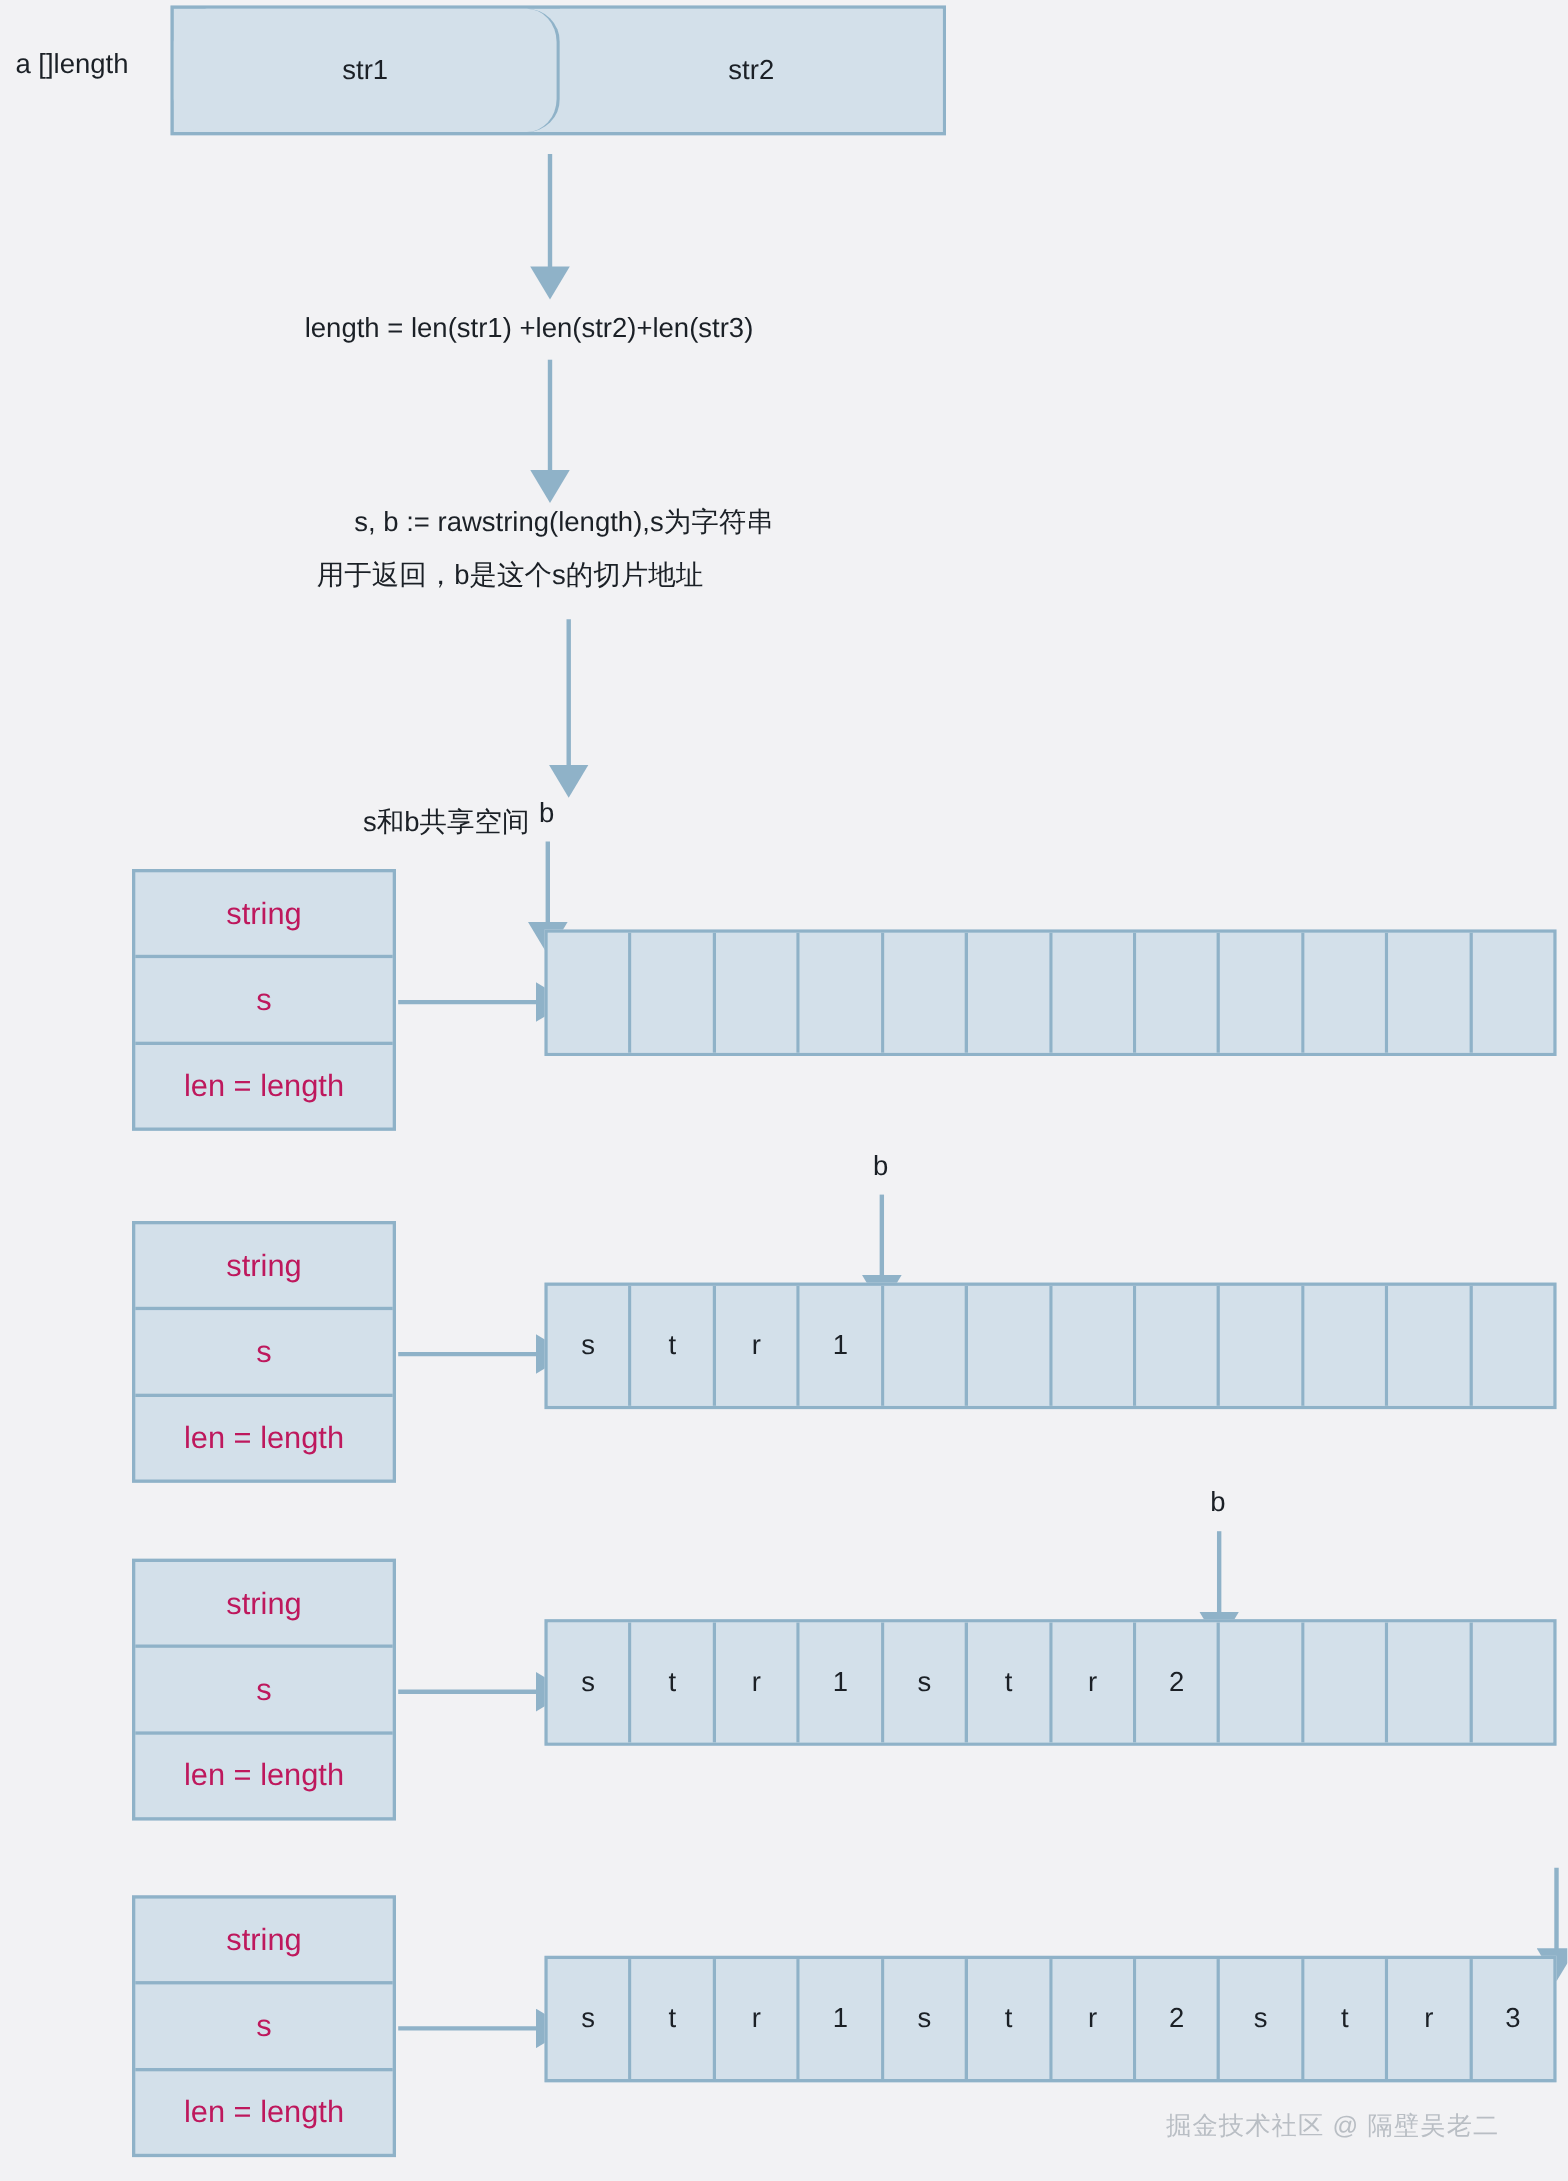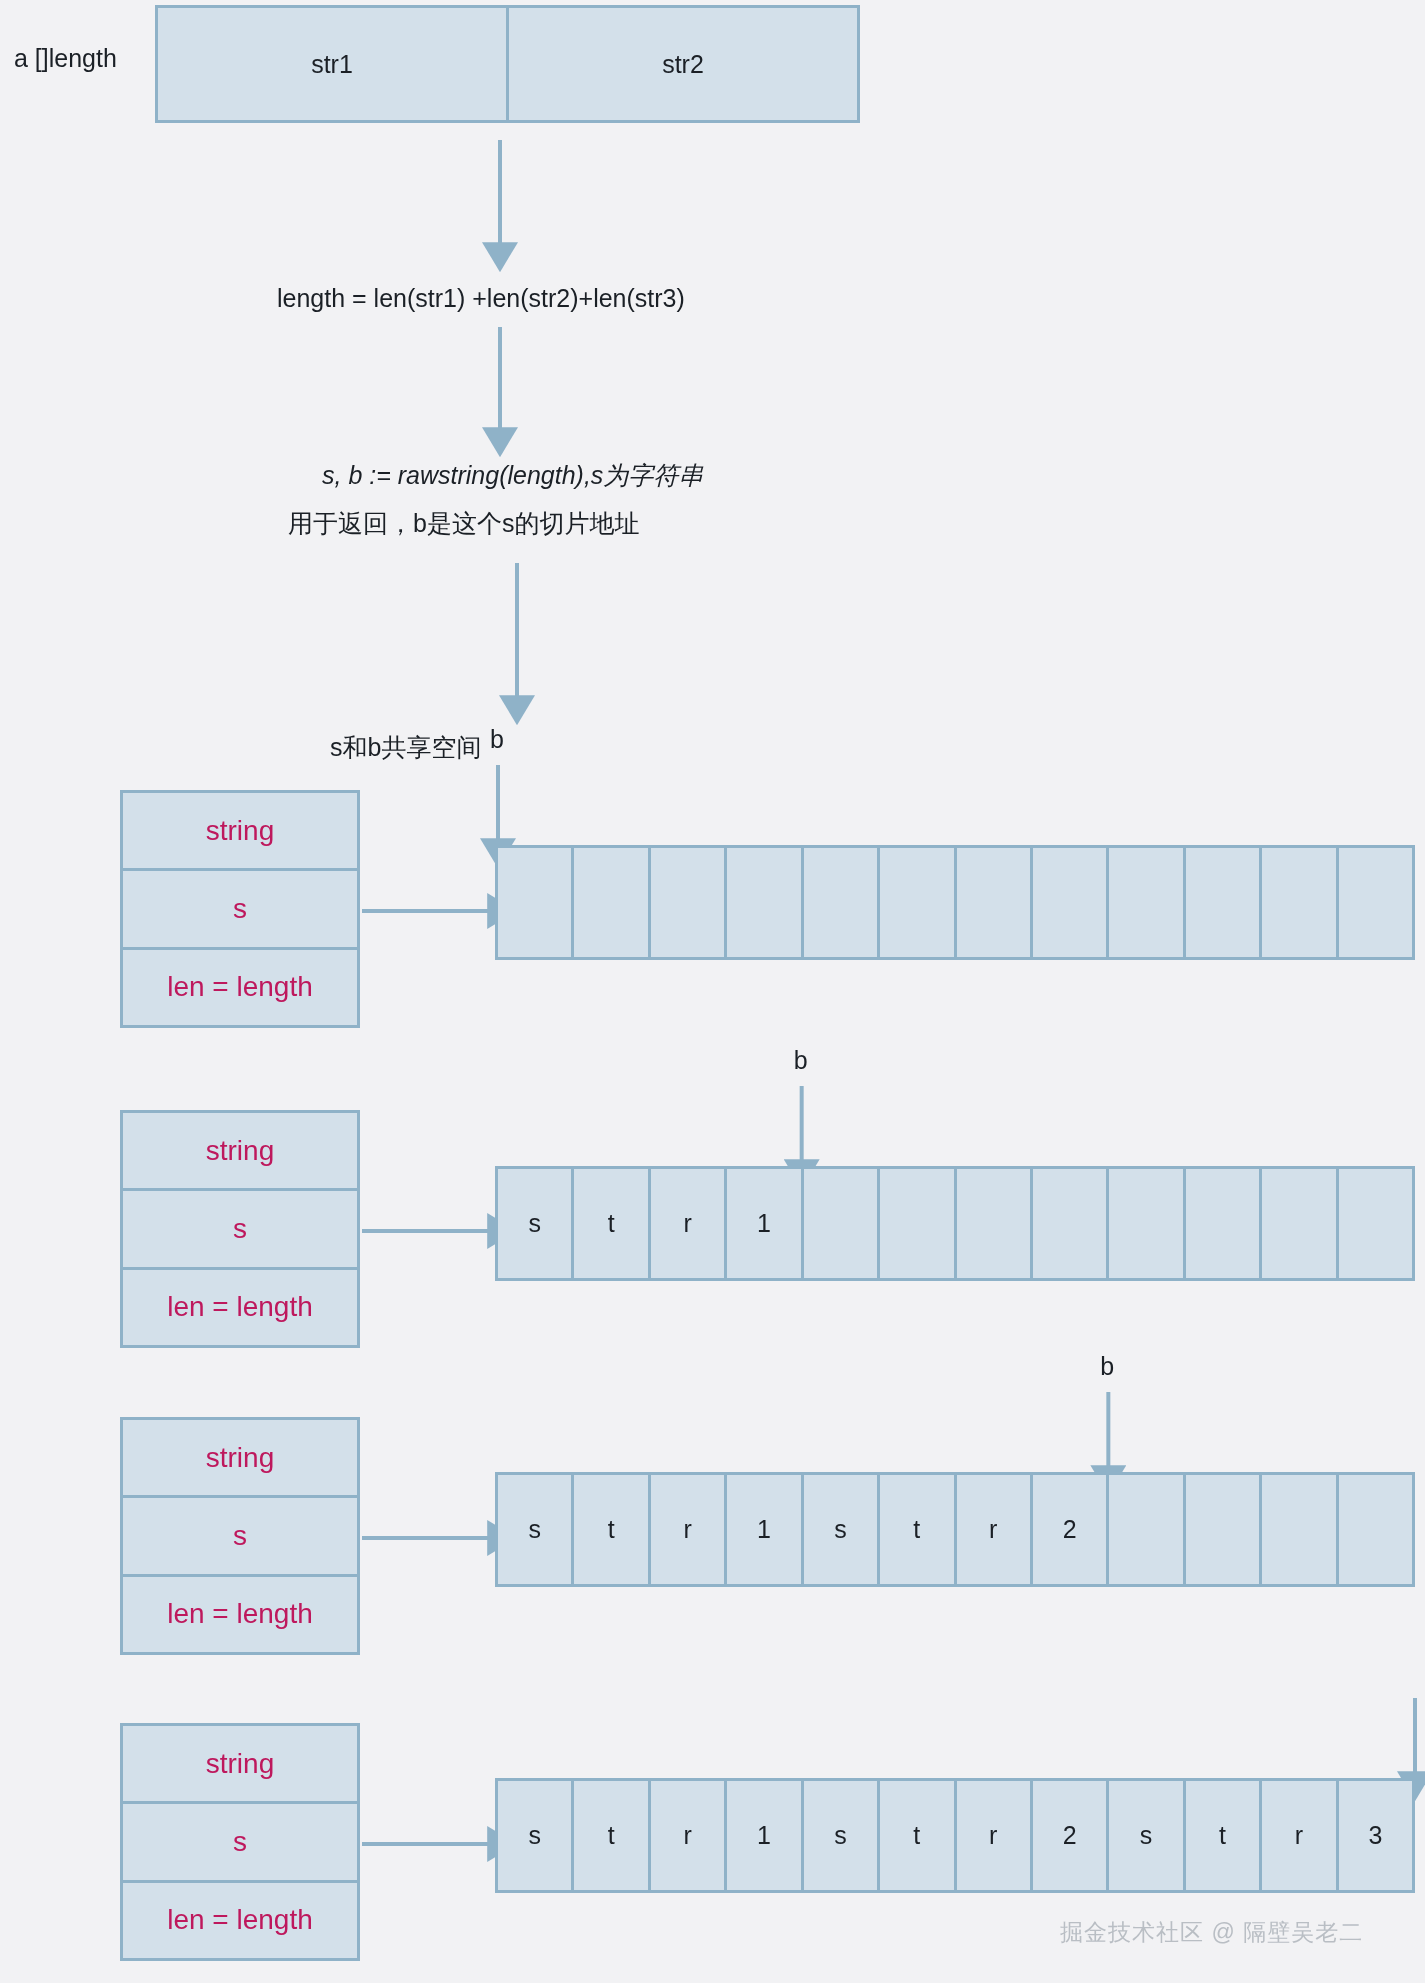--- a/index.html
+++ b/index.html
@@ -117,27 +117,27 @@
         <line x1="362" y1="1538" x2="492" y2="1538" marker-end="url(#ah)"></line>
         <line x1="1108.3333333333335" y1="1392" x2="1108.3333333333335" y2="1470" marker-end="url(#ah)"></line>
         <line x1="362" y1="1844" x2="492" y2="1844" marker-end="url(#ah)"></line>
         <line x1="1415" y1="1698" x2="1415" y2="1776" marker-end="url(#ah)"></line>
       </g>
   </svg>
 
   <div class="label" style="left:14px; top:40px;">a []length</div>
 
   <div class="cellrow slicerow" id="slice-row" style="left:155px; top:5px; width:705px; height:118px;">
-      <div class="cell" style="flex: 1 1 0px;">str1</div>
+      <div class="cell" style="flex: 1 1 0px; border-radius: 30px;">str1</div>
       <div class="cell" style="flex: 1 1 0px;">str2</div>
     </div>
 
   <div class="label" style="left:277px; top:280px;">length = len(str1) +len(str2)+len(str3)</div>
 
-  <div class="label" style="left:322px; top:457px;font-style:italic;">s, b := rawstring(length),s为字符串</div>
+  <div class="label" style="left:322px; top:457px;">s, b := rawstring(length),s为字符串</div>
   <div class="label" style="left:288px; top:505px;">用于返回，b是这个s的切片地址</div>
 
   <div class="label" style="left:330px; top:729px;">s和b共享空间</div>
 
   <div id="stages">
       <div class="structbox" style="left: 120px; top: 790px; width: 240px; height: 238px;">
         <div class="field">string</div>
         <div class="field">s</div>
         <div class="field">len = length</div>
       </div>

